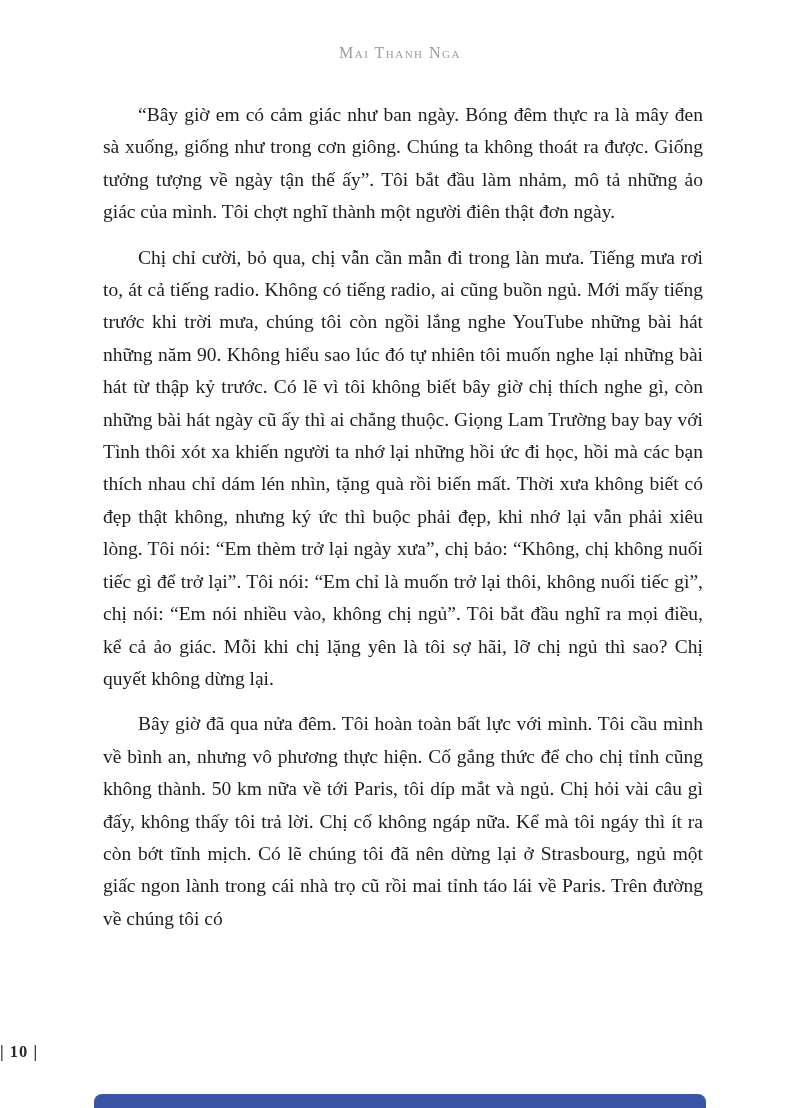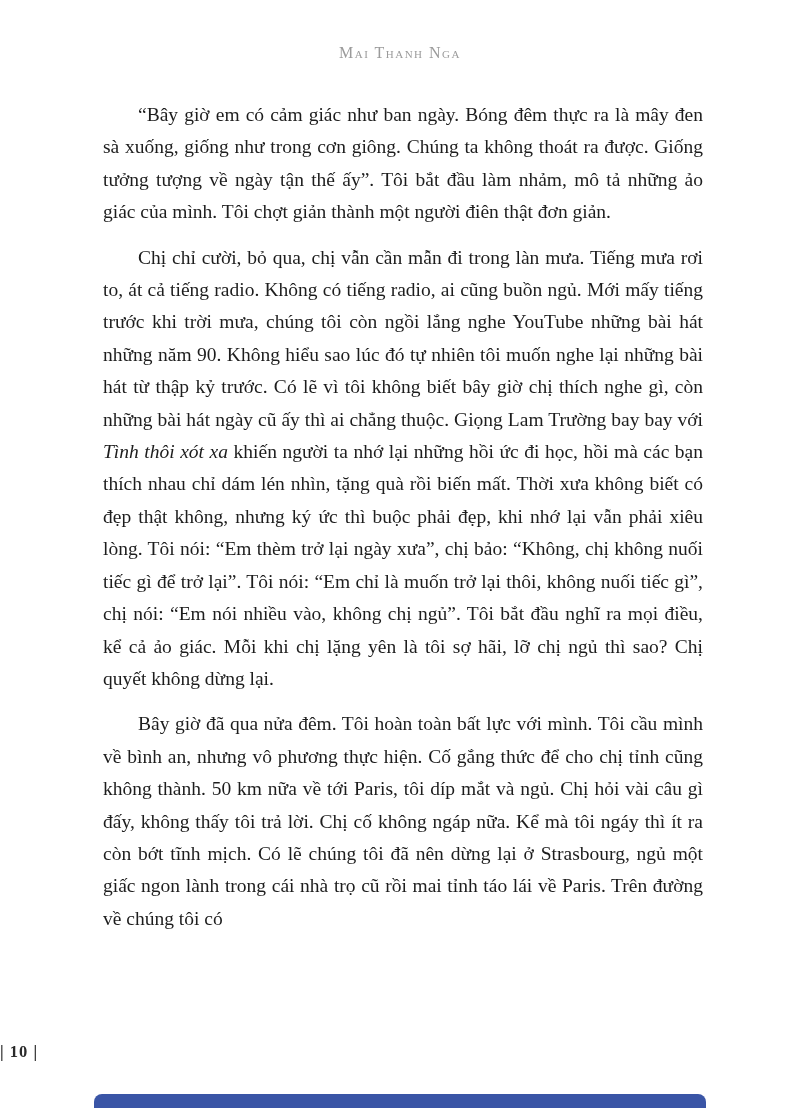--- a/index.html
+++ b/index.html
@@ -35,21 +35,20 @@
     width: 600px;
     font-size: 19.5px;
     line-height: 32.4px;
     text-align: justify;
   }
   .text-block p {
     margin: 0 0 13px 0;
     text-indent: 35px;
   }
   .seg-italic {
-    font-style: italic;
   }
   .page-footer {
     position: absolute;
     top: 1042px;
     left: 0;
     right: 0;
     font-size: 16.5px;
     color: #2a2a2a;
     font-weight: bold;
     letter-spacing: 1px;
@@ -65,21 +64,21 @@
   }
 </style>
 </head>
 <body>
 
 <div class="page">
 
   <header class="running-header">Mai Thanh Nga</header>
 
   <main class="text-block" id="paragraphs">
-      <p><span>“Bây giờ em có cảm giác như ban ngày. Bóng đêm thực ra là mây đen sà xuống, giống như trong cơn giông. Chúng ta không thoát ra được. Giống tưởng tượng về ngày tận thế ấy”. Tôi bắt đầu làm nhảm, mô tả những ảo giác của mình. Tôi chợt giản thành một người điên thật đơn giản.</span></p>
+      <p><span>“Bây giờ em có cảm giác như ban ngày. Bóng đêm thực ra là mây đen sà xuống, giống như trong cơn giông. Chúng ta không thoát ra được. Giống tưởng tượng về ngày tận thế ấy”. Tôi bắt đầu làm nhảm, mô tả những ảo giác của mình. Tôi chợt nghĩ thành một người điên thật đơn ngày.</span></p>
       <p><span>Chị chỉ cười, bỏ qua, chị vẫn cần mẫn đi trong làn mưa. Tiếng mưa rơi to, át cả tiếng radio. Không có tiếng radio, ai cũng buồn ngủ. Mới mấy tiếng trước khi trời mưa, chúng tôi còn ngồi lắng nghe YouTube những bài hát những năm 90. Không hiểu sao lúc đó tự nhiên tôi muốn nghe lại những bài hát từ thập kỷ trước. Có lẽ vì tôi không biết bây giờ chị thích nghe gì, còn những bài hát ngày cũ ấy thì ai chẳng thuộc. Giọng Lam Trường bay bay với </span><span class="seg-italic">Tình thôi xót xa</span><span> khiến người ta nhớ lại những hồi ức đi học, hồi mà các bạn thích nhau chỉ dám lén nhìn, tặng quà rồi biến mất. Thời xưa không biết có đẹp thật không, nhưng ký ức thì buộc phải đẹp, khi nhớ lại vẫn phải xiêu lòng. Tôi nói: “Em thèm trở lại ngày xưa”, chị bảo: “Không, chị không nuối tiếc gì để trở lại”. Tôi nói: “Em chỉ là muốn trở lại thôi, không nuối tiếc gì”, chị nói: “Em nói nhiều vào, không chị ngủ”. Tôi bắt đầu nghĩ ra mọi điều, kể cả ảo giác. Mỗi khi chị lặng yên là tôi sợ hãi, lỡ chị ngủ thì sao? Chị quyết không dừng lại.</span></p>
       <p><span>Bây giờ đã qua nửa đêm. Tôi hoàn toàn bất lực với mình. Tôi cầu mình về bình an, nhưng vô phương thực hiện. Cố gắng thức để cho chị tỉnh cũng không thành. 50 km nữa về tới Paris, tôi díp mắt và ngủ. Chị hỏi vài câu gì đấy, không thấy tôi trả lời. Chị cố không ngáp nữa. Kể mà tôi ngáy thì ít ra còn bớt tĩnh mịch. Có lẽ chúng tôi đã nên dừng lại ở Strasbourg, ngủ một giấc ngon lành trong cái nhà trọ cũ rồi mai tỉnh táo lái về Paris. Trên đường về chúng tôi có</span></p>
     </main>
 
   <footer class="page-footer">
     <span>| 10 |</span>
   </footer>
 
   <div class="cover-edge" style="background: rgb(58, 85, 166);"></div>
 

